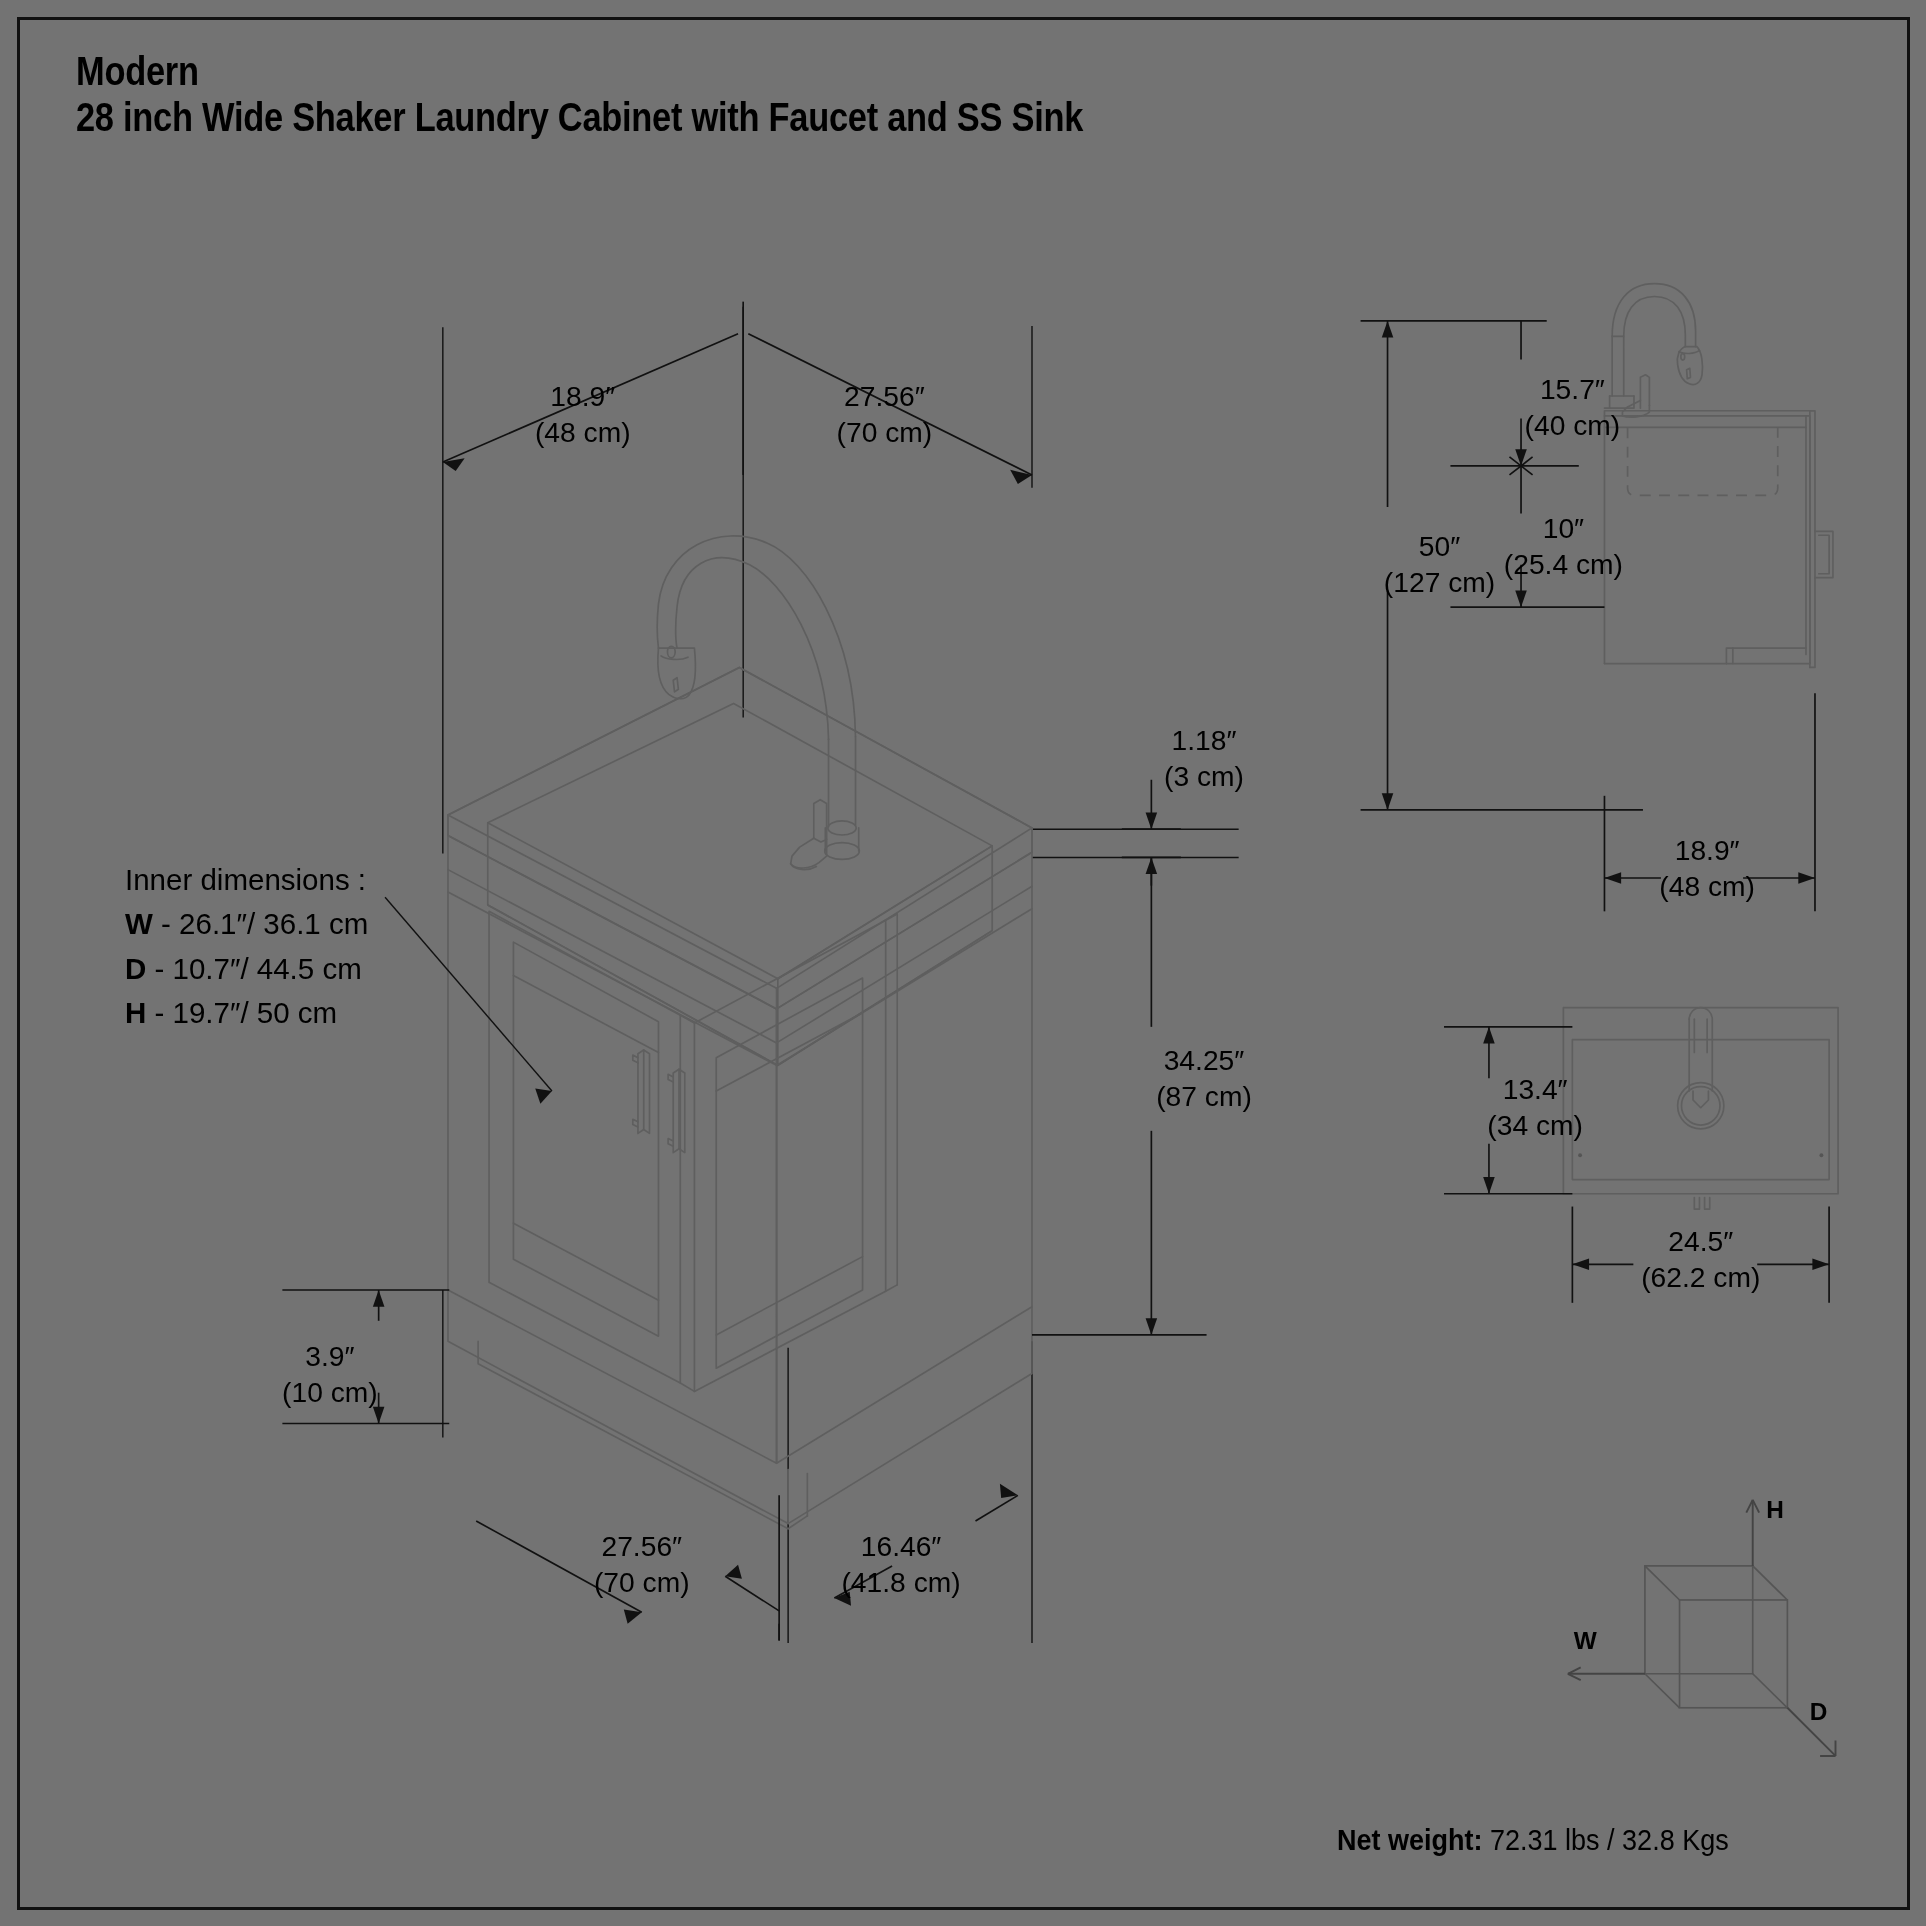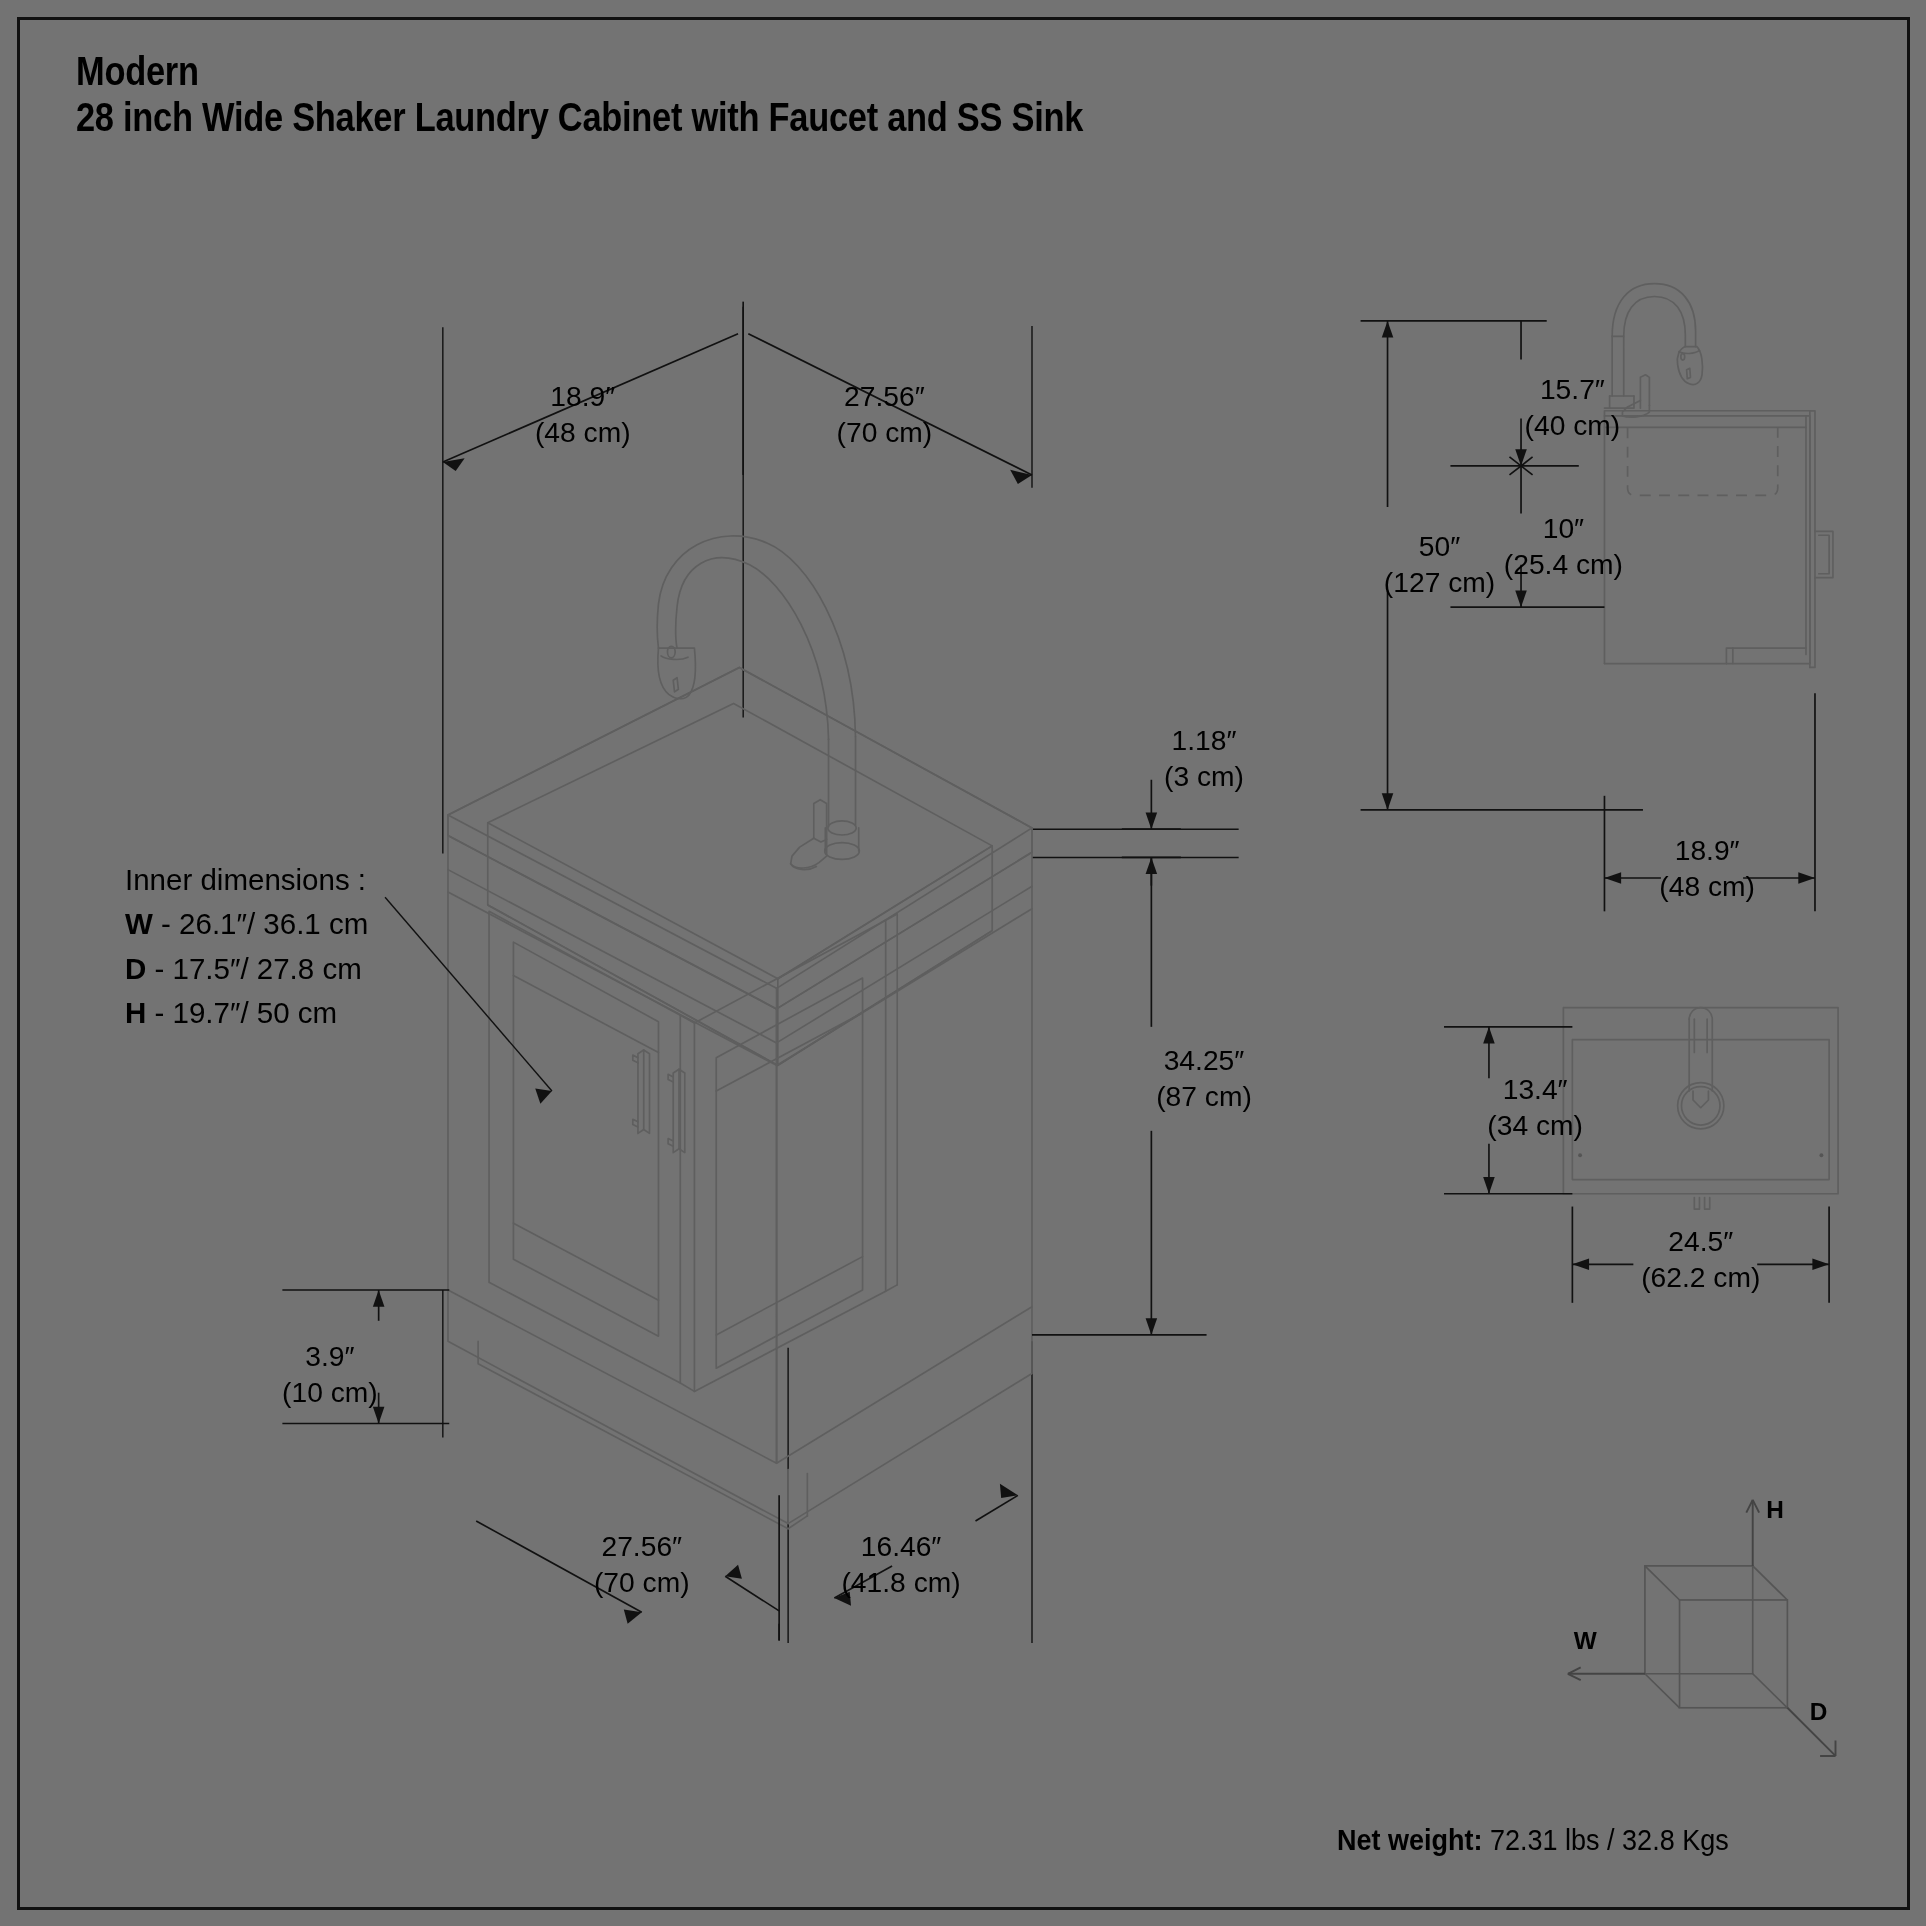--- a/index.html
+++ b/index.html
@@ -371,21 +371,21 @@
   </svg>
 
   <div id="inner-dims">
     <div>Inner dimensions  :</div>
     <div>
       <span class="k">W</span>
       <span>- 26.1″/ 36.1 cm</span>
     </div>
     <div>
       <span class="k">D</span>
-      <span>- 17.5″/ 27.8 cm</span>
+      <span>- 10.7″/ 44.5 cm</span>
     </div>
     <div>
       <span class="k">H</span>
       <span>- 19.7″/ 50 cm</span>
     </div>
   </div>
 
   <div id="netweight">
     <b>Net weight:</b>
     <span>72.31 lbs / 32.8 Kgs</span>

